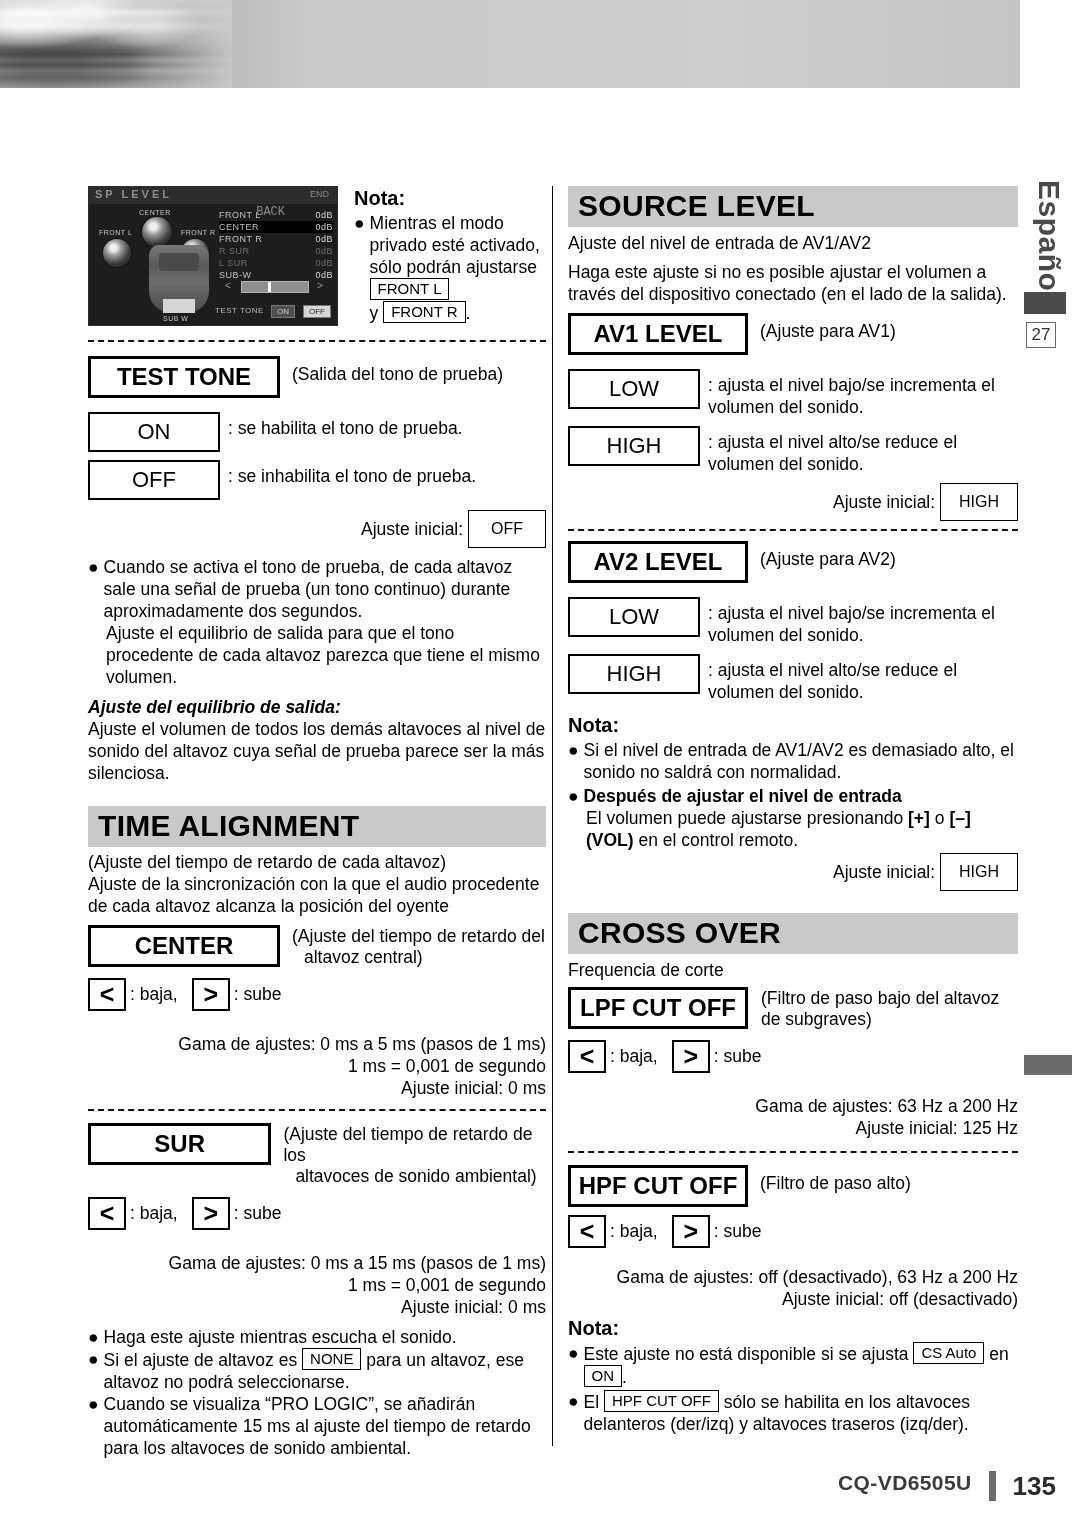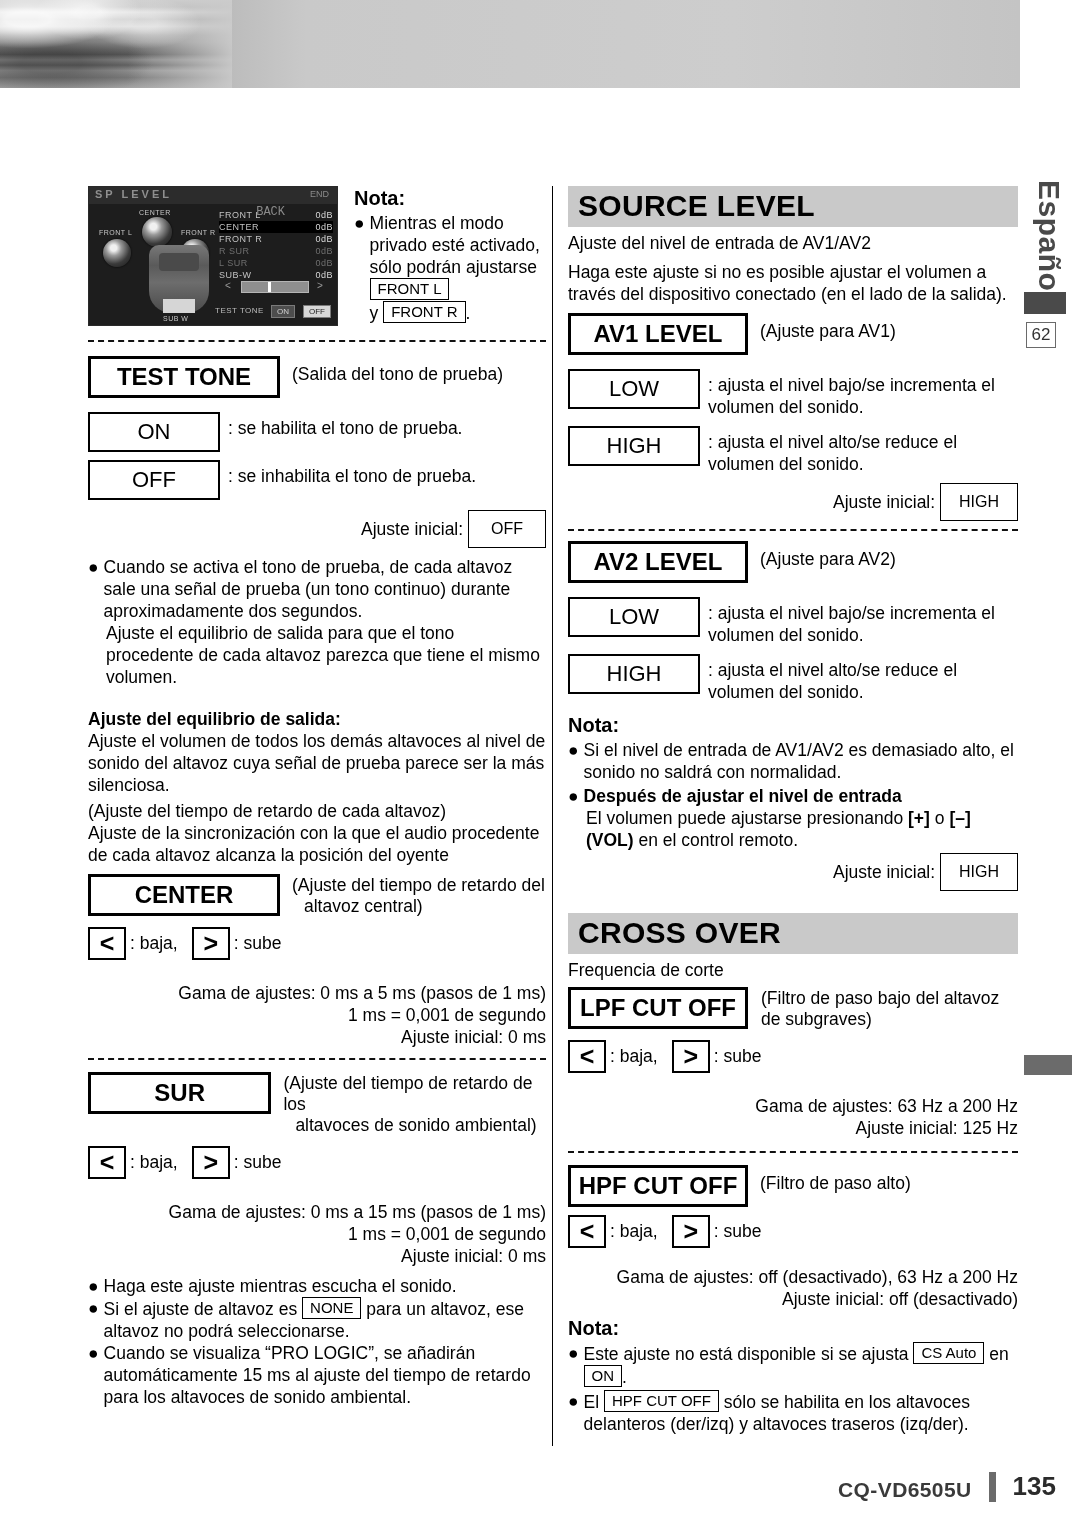--- a/index.html
+++ b/index.html
@@ -181,38 +181,38 @@
   .lcd .btn {
     position:absolute; font-size:8px; color:#d0d0d0; top:118px;
     border:1px solid #7a7a7a; padding:1px 5px; background:#4d4d4d;
   }
   .lcd .btn.sel { background:#d7d7d7; color:#222; }
   .lcd .testlbl { position:absolute; left:126px; top:119px; font-size:8px; color:#bdbdbd; letter-spacing:.5px;}
 
   
   .footer {
     position: absolute; right: 24px; bottom: 24px;
-    display: flex; align-items: flex-end; gap: 17px;
+    display: flex; align-items: flex-start; gap: 17px;
   }
   .footer .model { font-size: 21px; font-weight: bold; color: #3a3a3a; letter-spacing: .4px; }
   .footer .sep { width: 7px; height: 30px; background: #6b6b6b; }
   .footer .pg { font-size: 26px; font-weight: bold; color: #2b2b2b; }
 </style>
 </head>
 <body>
 
 <div class="header">
   <div class="header-photo"></div>
 </div>
 
 <div class="side-lang">
   <span class="side-lang-text">Español</span>
 </div>
 <div class="side-tab-bar"></div>
-<div class="side-page-box">62</div>
+<div class="side-page-box">27</div>
 <div class="side-tab-bar2"></div>
 
 <div class="content">
 
   <div class="col-divider"></div>
 
   <div class="col-left">
 
     <div style="display:flex; gap:16px; align-items:flex-start;">
 
@@ -302,23 +302,24 @@
       <span>Ajuste inicial:</span>
       <span class="keybox init">OFF</span>
     </div>
 
     <div class="bullet" style="margin-top:8px;">
       <span class="dot">●</span>
       <span class="btxt">Cuando se activa el tono de prueba, de cada altavoz sale una señal de prueba (un tono continuo) durante aproxi­madamente dos segundos.</span>
     </div>
     <div class="p" style="margin-left:18px;">Ajuste el equilibrio de salida para que el tono procedente de cada altavoz parezca que tiene el mismo volumen.</div>
 
-    <div class="p b" style="margin-top:20px;">Ajuste del equilibrio de salida:</div>
+    <div class="p b" style="margin-top:8px;font-style:italic;">Ajuste del equilibrio de salida:</div>
     <div class="p">Ajuste el volumen de todos los demás altavoces al nivel de sonido del altavoz cuya señal de prueba parece ser la más silenciosa.</div>
 
+    <div class="banner" style="margin-top:22px;">TIME ALIGNMENT</div>
     <div class="p" style="margin-top:4px;">(Ajuste del tiempo de retardo de cada altavoz)</div>
     <div class="p">Ajuste de la sincronización con la que el audio procedente de cada altavoz alcanza la posición del oyente</div>
 
     <div class="row" style="margin-top:8px;">
       <span class="keybox wide">CENTER</span>
       <span class="row-desc2">
         <span>(Ajuste del tiempo de retardo del</span><br>
         <span style="margin-left:12px;">altavoz central)</span>
       </span>
     </div>

